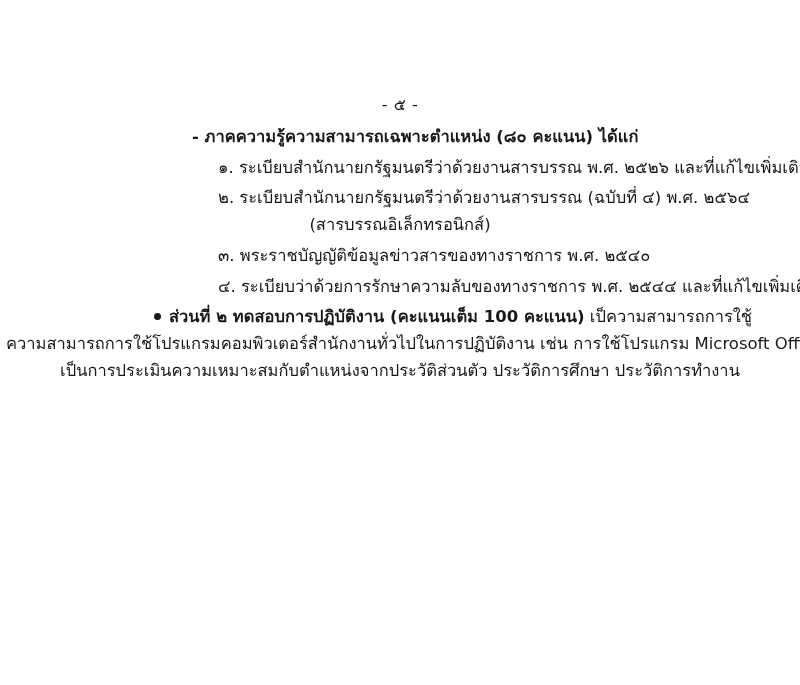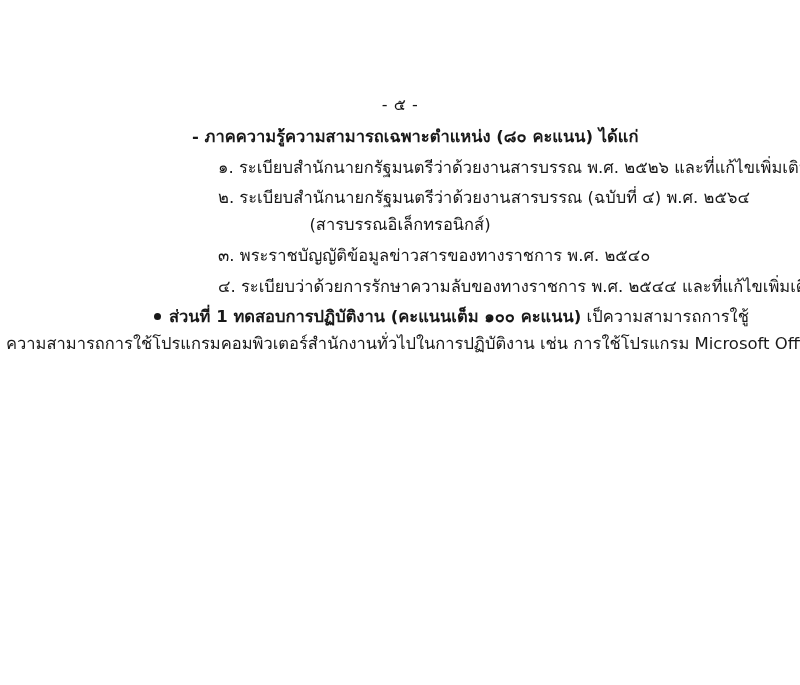--- a/index.html
+++ b/index.html
@@ -72,23 +72,24 @@
 
     <div class="line indent-item gap-small">๒. ระเบียบสำนักนายกรัฐมนตรีว่าด้วยงานสารบรรณ (ฉบับที่ ๔) พ.ศ. ๒๕๖๔</div>
 
     <div class="line indent-flush">(สารบรรณอิเล็กทรอนิกส์)</div>
 
     <div class="line indent-item gap-small">๓. พระราชบัญญัติข้อมูลข่าวสารของทางราชการ พ.ศ. ๒๕๔๐</div>
 
     <div class="line indent-item gap-small">๔. ระเบียบว่าด้วยการรักษาความลับของทางราชการ พ.ศ. ๒๕๔๔ และที่แก้ไขเพิ่มเติม</div>
 
     <div class="line indent-bullet gap-small">
-      <span class="bullet-dot"></span><span class="bold">ส่วนที่ 1 ทดสอบการปฏิบัติงาน (คะแนนเต็ม ๑๐๐ คะแนน)</span><span> เป็ความสามารถการใชู้</span>
+      <span class="bullet-dot"></span><span class="bold">ส่วนที่ ๒ ทดสอบการปฏิบัติงาน (คะแนนเต็ม 100 คะแนน)</span><span> เป็ความสามารถการใชู้</span>
     </div>
 
     <div class="line indent-flush">ความสามารถการใช้โปรแกรมคอมพิวเตอร์สำนักงานทั่วไปในการปฏิบัติงาน เช่น การใช้โปรแกรม Microsoft Office</div>
 
 
+    <div class="line indent-flush">เป็นการประเมินความเหมาะสมกับตำแหน่งจากประวัติส่วนตัว ประวัติการศึกษา ประวัติการทำงาน</div>
 
 
 
   </div>
 </div>
 
 </body></html>

